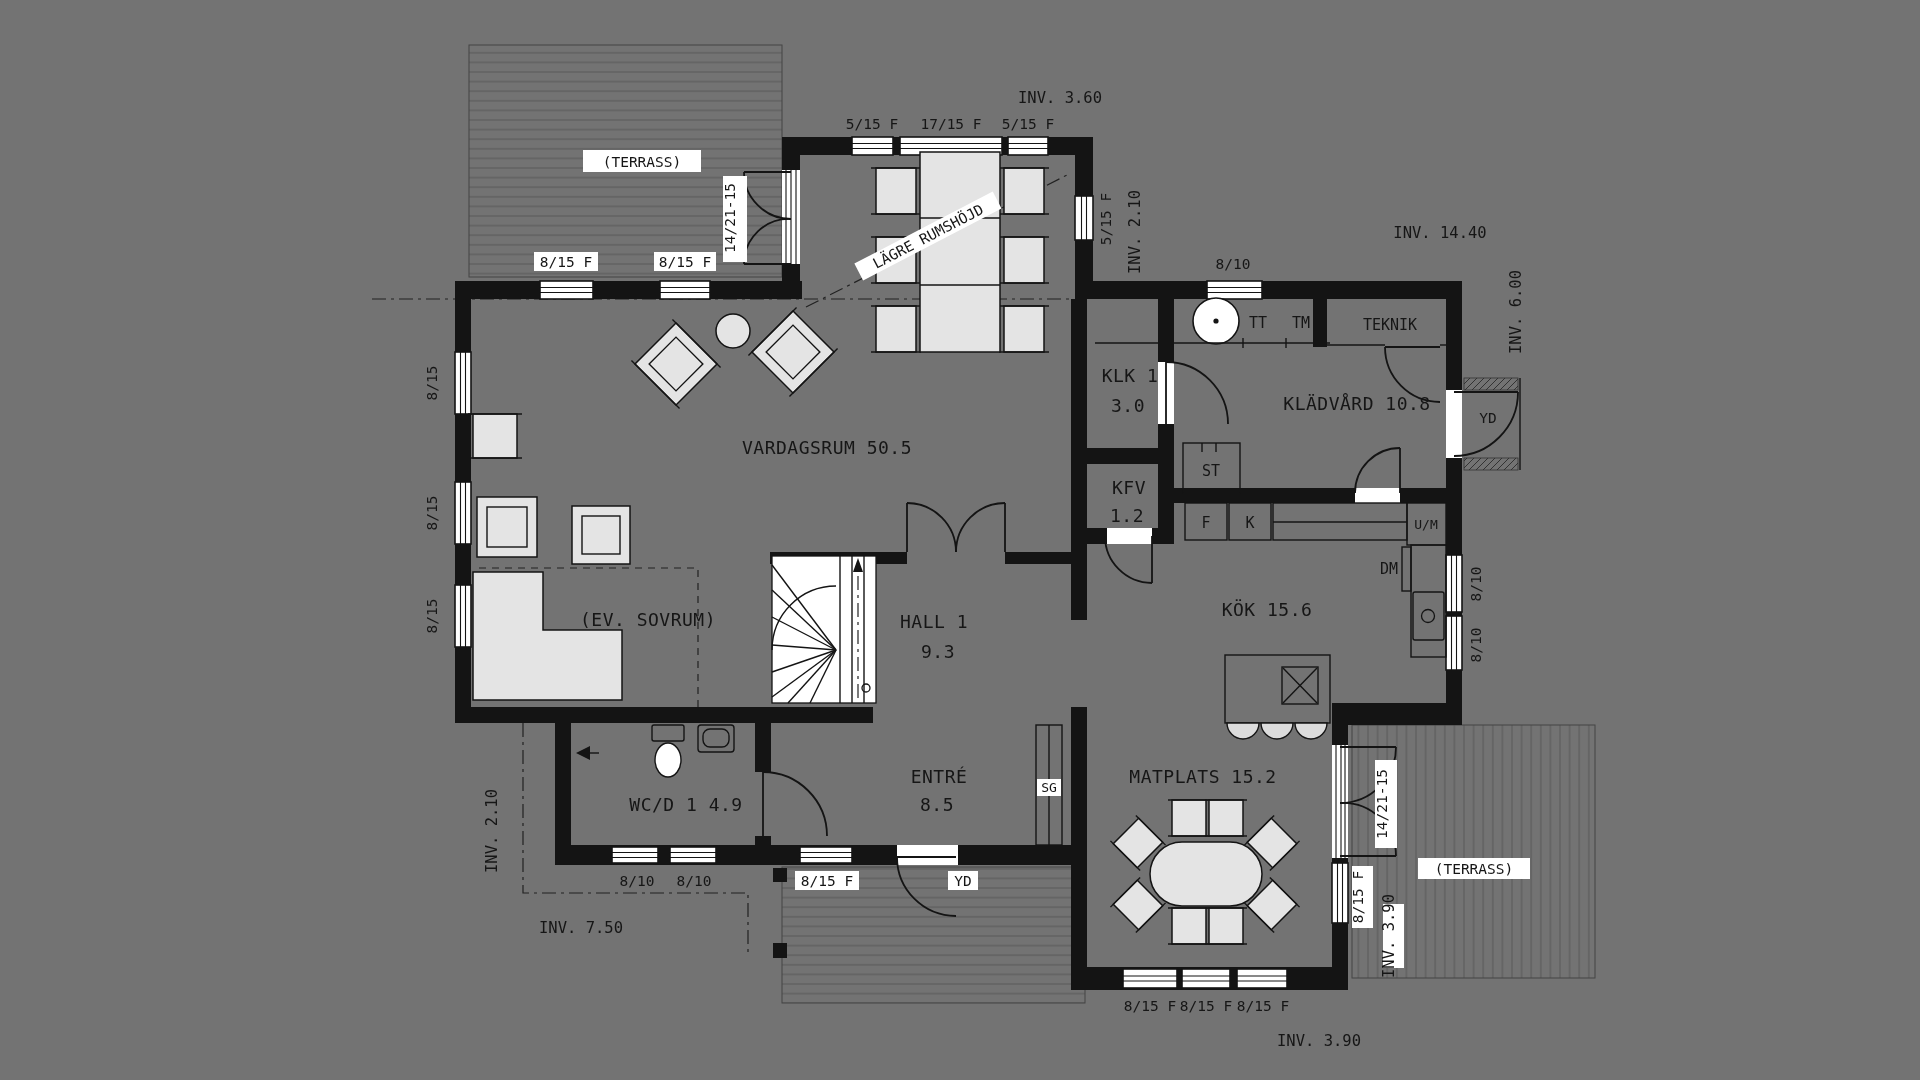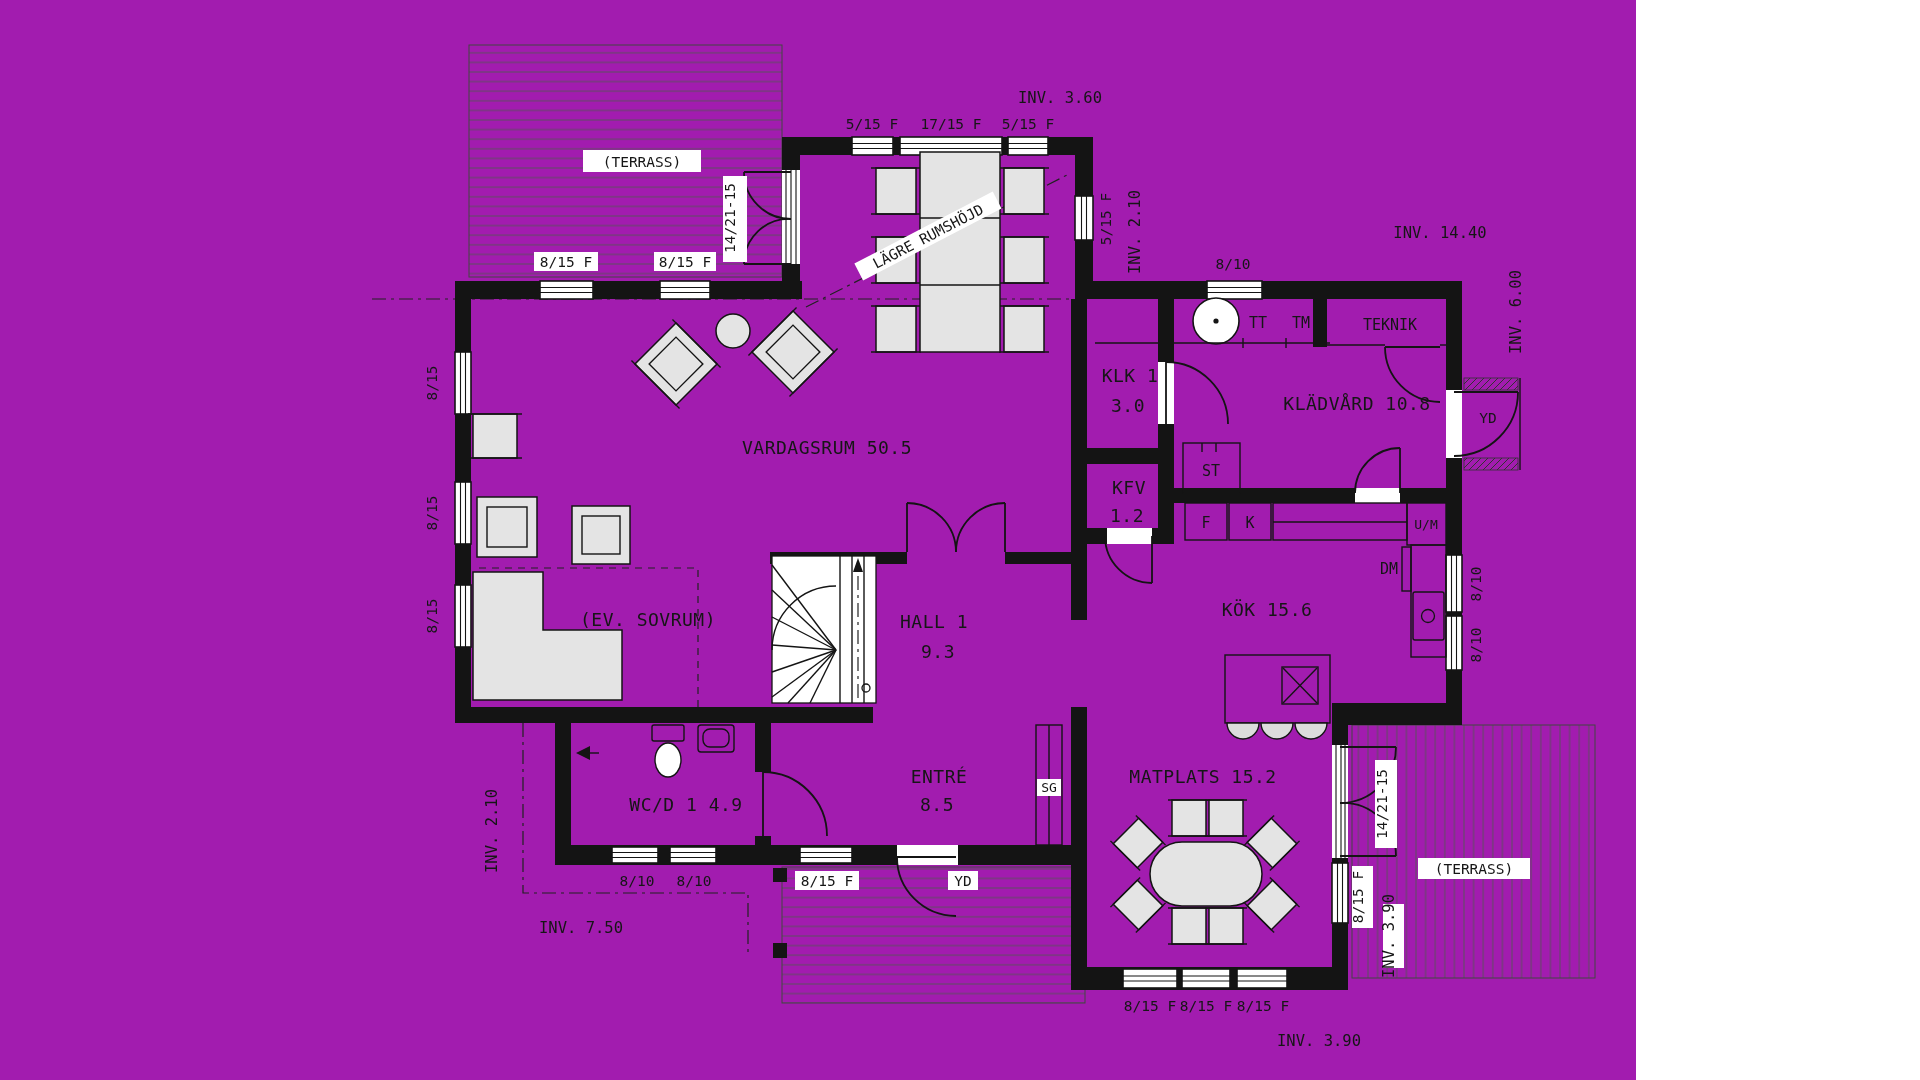--- a/index.html
+++ b/index.html
@@ -1,16 +1,16 @@
 <!DOCTYPE html>
 <html><head>
 <meta charset="utf-8">
 <style>
   html,body{margin:0;padding:0;background:#fff;}
-  .stage{position:relative;width:1636px;height:1080px;background:#a21caf;overflow:hidden;}
+  .stage{position:relative;width:1920px;height:1080px;background:#737373;overflow:hidden;}
   svg{display:block;}
   text{font-family:"DejaVu Sans Mono","Liberation Mono",monospace;fill:#161616;}
   .room{font-size:18px;letter-spacing:0.5px;}
   .win{font-size:14.5px;}
   .inv{font-size:15.5px;}
   .fix{font-size:15px;}
   .fixs{font-size:13px;}
   .wall{fill:#141414;stroke:none;}
   .winr{fill:#ffffff;stroke:#141414;stroke-width:1.6;}
   .wln{stroke:#141414;stroke-width:1.1;}

